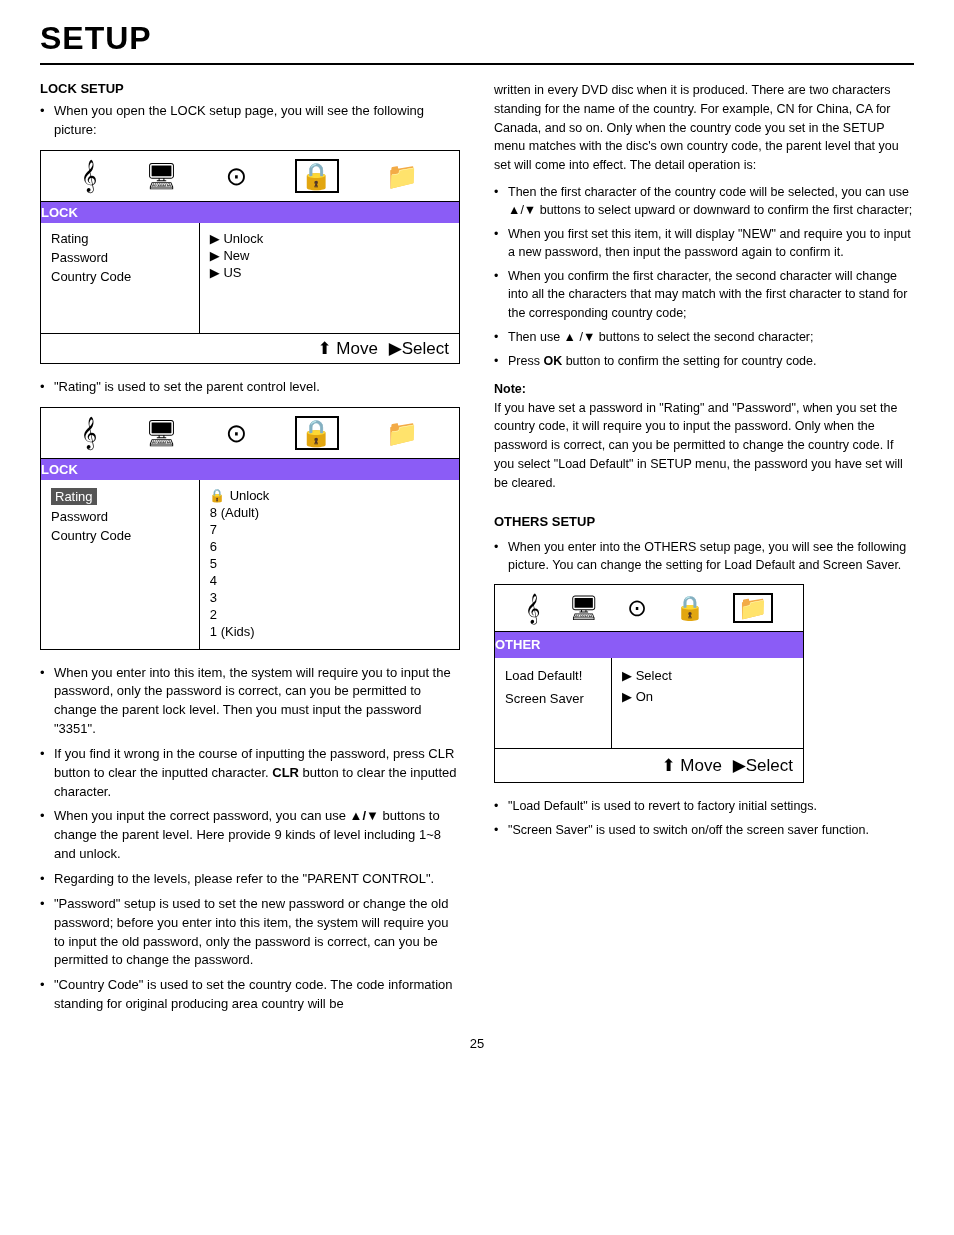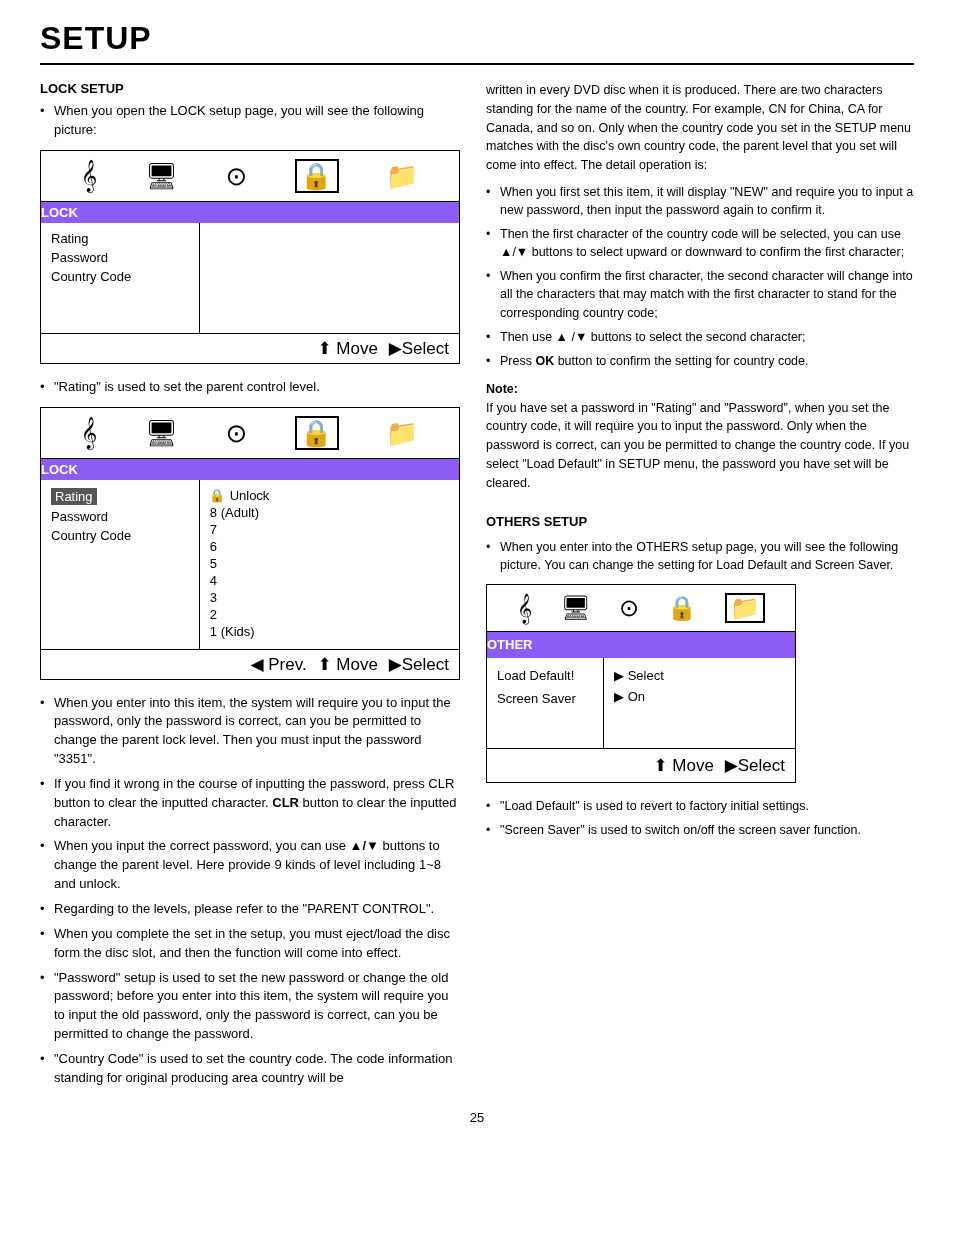--- a/index.html
+++ b/index.html
@@ -17,21 +17,21 @@
       font-size: 32px;
       font-weight: 900;
       letter-spacing: 1px;
       border-bottom: 2px solid #000;
       padding-bottom: 6px;
       margin-bottom: 16px;
     }
 
     .two-col {
       display: flex;
-      gap: 26px;
+      gap: 34px;
     }
 
     .left-col {
       width: 420px;
       flex-shrink: 0;
     }
 
     .right-col {
       flex: 1;
       font-size: 12.5px;
@@ -180,20 +180,25 @@
         <span class="menu-icon-item" style="font-size:26px;">⊙</span>
         <span class="menu-icon-item" style="font-size:26px; border:2px solid #000; padding:2px 4px;">🔒</span>
         <span class="menu-icon-item" style="font-size:26px;">📁</span>
       </div>
       <div class="menu-header">LOCK</div>
       <div class="menu-body">
         <div class="menu-left">
           <p>Rating</p>
           <p>Password</p>
           <p>Country Code</p>
+        </div>
+        <div class="menu-right">
+          <p>▶ Unlock</p>
+          <p>▶ New</p>
+          <p>▶ US</p>
         </div>
       </div>
       <div class="menu-footer">
         <span>⬆ Move</span>
         <span>▶Select</span>
       </div>
     </div>
 
     <ul class="bullet-list">
       <li>"Rating" is used to set the parent control level.</li>
@@ -219,46 +224,40 @@
           <p>8 (Adult)</p>
           <p>7</p>
           <p>6</p>
           <p>5</p>
           <p>4</p>
           <p>3</p>
           <p>2</p>
           <p>1 (Kids)</p>
         </div>
       </div>
-      <div class="menu-footer">
-        <span>◀ Prev.</span>
-        <span>⬆ Move</span>
-        <span>▶Select</span>
-      </div>
     </div>
 
     <ul class="bullet-list">
       <li>When you enter into this item, the system will require you to input the password, only the password is correct, can you be permitted to change the parent lock level. Then you must input the password "3351".</li>
       <li><span>If you find it wrong in the course of inputting the password, press CLR button to clear the inputted character.</span> <strong>CLR</strong> button to clear the inputted character.</li>
       <li>When you input the correct password, you can use <strong>▲/▼</strong> buttons to change the parent level. Here provide 9 kinds of level including 1~8 and unlock.</li>
       <li>Regarding to the levels, please refer to the "PARENT CONTROL".</li>
-      <li>When you complete the set in the setup, you must eject/load the disc form the disc slot, and then the function will come into effect.</li>
       <li>"Password" setup is used to set the new password or change the old password; before you enter into this item, the system will require you to input the old password, only the password is correct, can you be permitted to change the password.</li>
       <li>"Country Code" is used to set the country code. The code information standing for original producing area country will be</li>
     </ul>
 
   </div>
 
   <div class="right-col">
 
     <p style="margin-bottom:8px;">written in every DVD disc when it is produced. There are two characters standing for the name of the country. For example, CN for China, CA for Canada, and so on. Only when the country code you set in the SETUP menu matches with the disc's own country code, the parent level that you set will come into effect. The detail operation is:</p>
 
     <ul class="bullet-list">
+      <li>Then the first character of the country code will be selected, you can use <strong>▲</strong>/<strong>▼</strong> buttons to select upward or downward to confirm the first character;</li>
       <li>When you first set this item, it will display "NEW" and require you to input a new password, then input the password again to confirm it.</li>
-      <li>Then the first character of the country code will be selected, you can use <strong>▲</strong>/<strong>▼</strong> buttons to select upward or downward to confirm the first character;</li>
       <li>When you confirm the first character, the second character will change into all the characters that may match with the first character to stand for the corresponding country code;</li>
       <li>Then use <strong>▲</strong> /<strong>▼</strong> buttons to select the second character;</li>
       <li>Press <strong>OK</strong> button to confirm the setting for country code.</li>
     </ul>
 
     <p class="note-text">Note:</p>
     <p style="margin-bottom:14px;">If you have set a password in "Rating" and "Password", when you set the country code, it will require you to input the password. Only when the password is correct, can you be permitted to change the country code.  If you select "Load Default" in SETUP menu, the password you have set will be cleared.</p>
 
     <div class="others-section">
       <p class="section-title">OTHERS SETUP</p>

